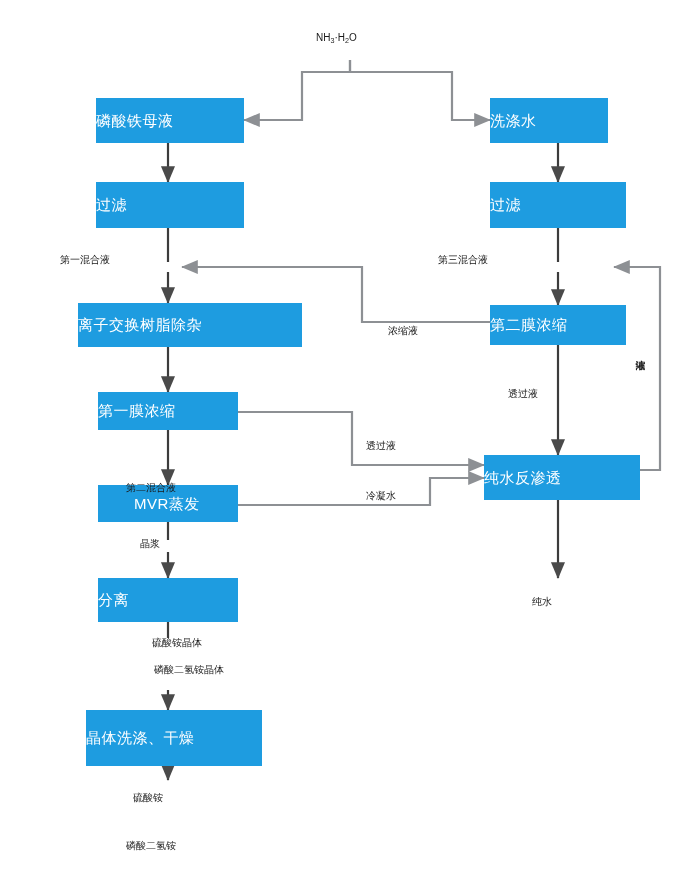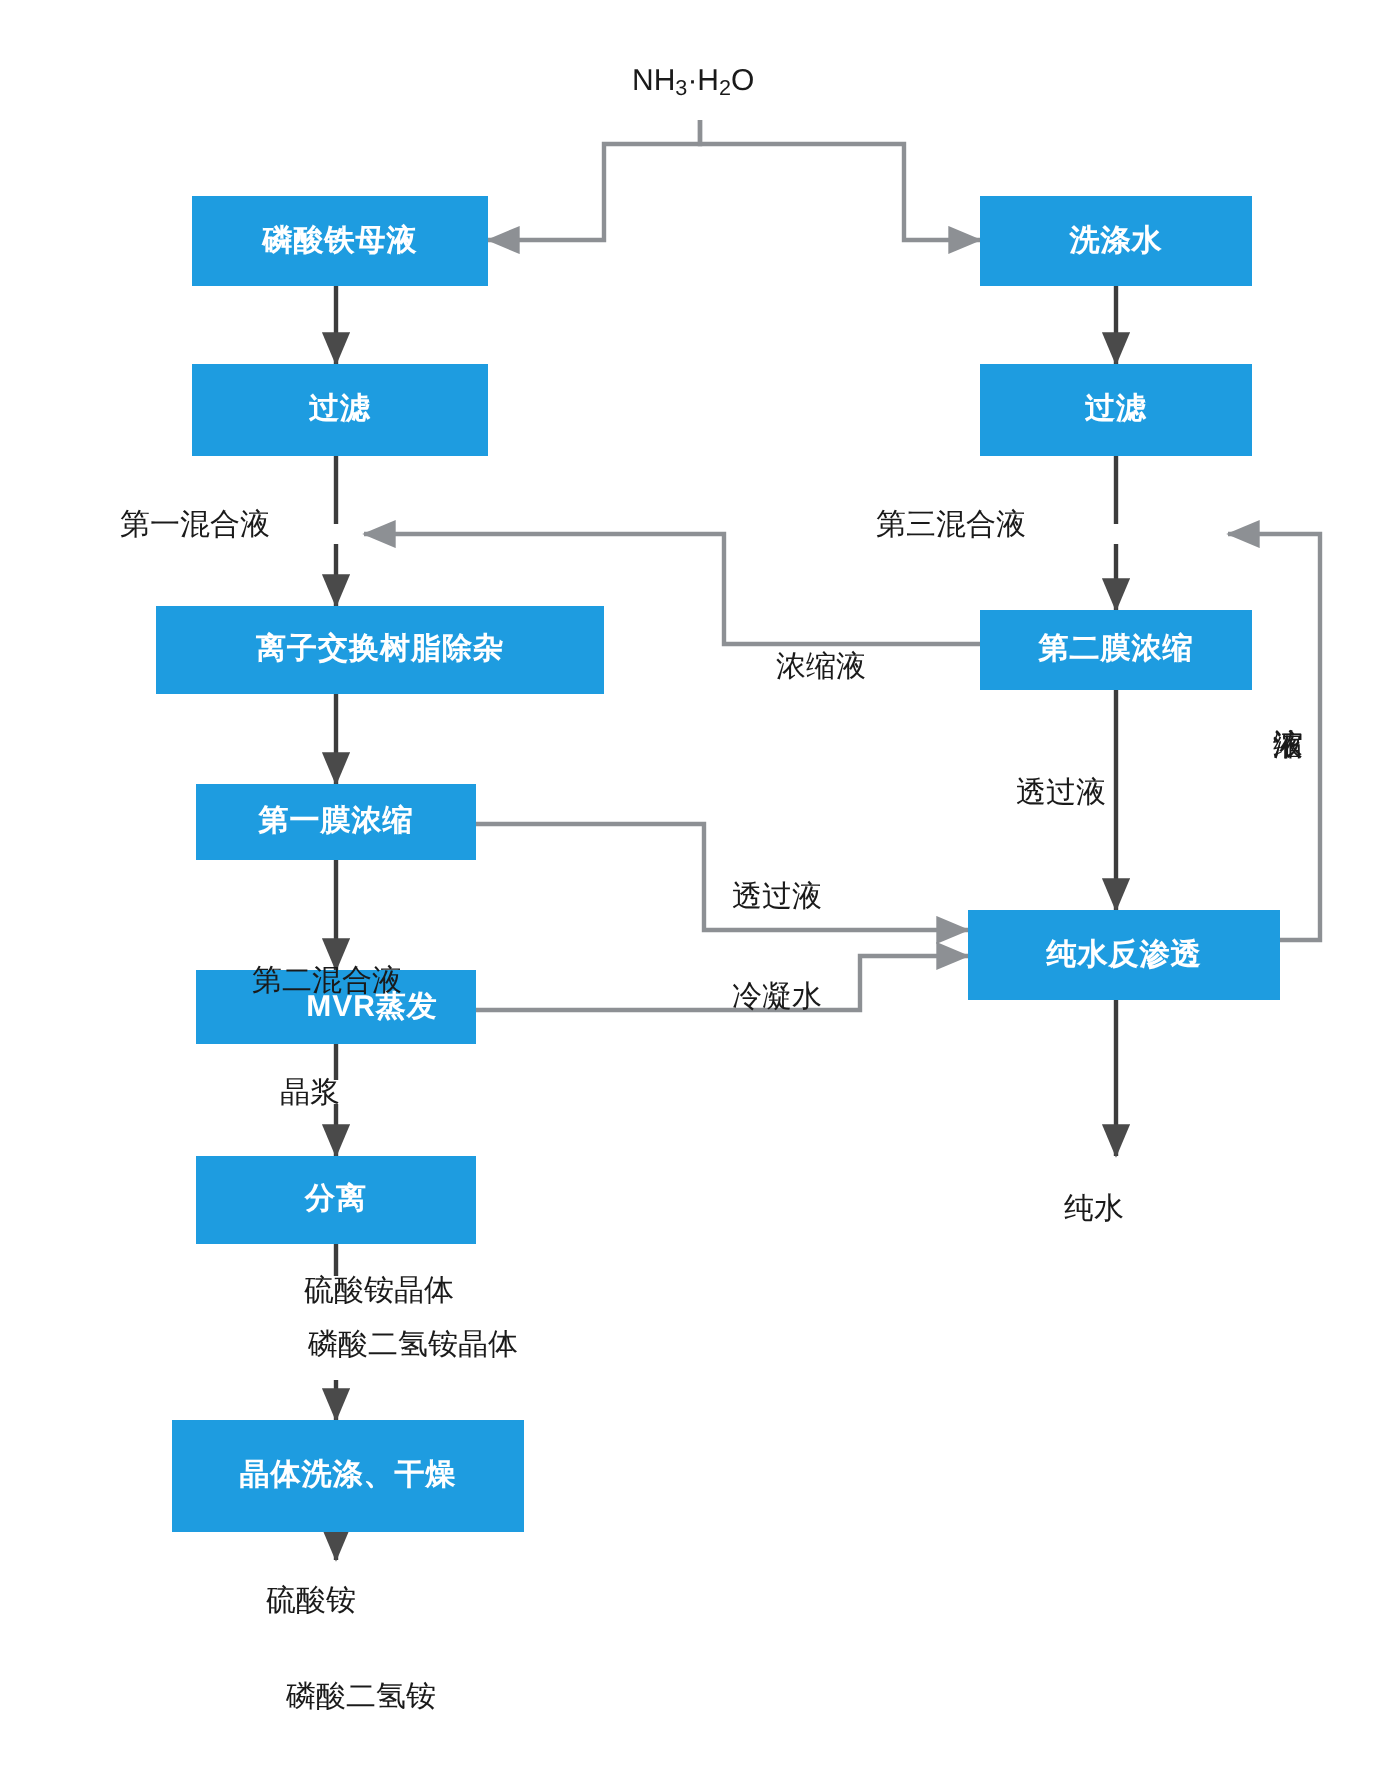--- a/index.html
+++ b/index.html
@@ -17,31 +17,30 @@
     background: #ffffff;
     overflow: hidden;
   }
   .node {
     position: absolute;
     background: #1e9ce0;
     color: #ffffff;
     font-size: 15px;
     display: flex;
     align-items: center;
-    justify-content: center;
+    justify-content: flex-start;
     box-sizing: border-box;
     text-align: center;
     line-height: 1.2;
     letter-spacing: 0.5px;
-    font-weight: bold;
   }
   .label {
     position: absolute;
     color: #1a1a1a;
-    font-size: 15px;
+    font-size: 10px;
     white-space: nowrap;
     line-height: 1.2;
   }
   .label.vertical {
     writing-mode: vertical-rl;
     white-space: nowrap;
   }
   svg#wires {
     position: absolute;
     left: 0;
@@ -116,21 +115,21 @@
     <path class="wire-dark" d="M168,690 L168,710" marker-end="url(#arrowd)"></path>
 
     <path class="wire-dark" d="M168,755 L168,780" marker-end="url(#arrowd)"></path>
   </svg>
 
   <div class="label" style="left:316px; top:32px;"><span>NH<span class="sub">3</span>·H<span class="sub">2</span>O</span></div>
 
   <div class="node" style="left:96px; top:98px; width:148px; height:45px;">
       <span>磷酸铁母液</span>
     </div>
-  <div class="node" style="left:490px; top:98px; width:136px; height:45px;">
+  <div class="node" style="left:490px; top:98px; width:118px; height:45px;">
       <span>洗涤水</span>
     </div>
 
   <div class="node" style="left:96px; top:182px; width:148px; height:46px;">
       <span>过滤</span>
     </div>
   <div class="node" style="left:490px; top:182px; width:136px; height:46px;">
       <span>过滤</span>
     </div>
 
@@ -167,15 +166,15 @@
   <div class="label vertical" style="left:634px; top:352px;"><span>浓缩液</span></div>
   <div class="label" style="left:508px; top:388px;"><span>透过液</span></div>
   <div class="label" style="left:366px; top:440px;"><span>透过液</span></div>
   <div class="label" style="left:126px; top:462px;margin-top:20px;"><span>第二混合液</span></div>
   <div class="label" style="left:366px; top:490px;"><span>冷凝水</span></div>
   <div class="label" style="left:140px; top:538px;"><span>晶浆</span></div>
   <div class="label" style="left:152px; top:637px;"><span>硫酸铵晶体</span></div>
   <div class="label" style="left:154px; top:664px;"><span>磷酸二氢铵晶体</span></div>
   <div class="label" style="left:532px; top:596px;"><span>纯水</span></div>
   <div class="label" style="left:133px; top:792px;"><span>硫酸铵</span></div>
-  <div class="label" style="left:143px; top:840px;"><span>磷酸二氢铵</span></div>
+  <div class="label" style="left:126px; top:840px;"><span>磷酸二氢铵</span></div>
 
 </div>
 
 </body></html>

